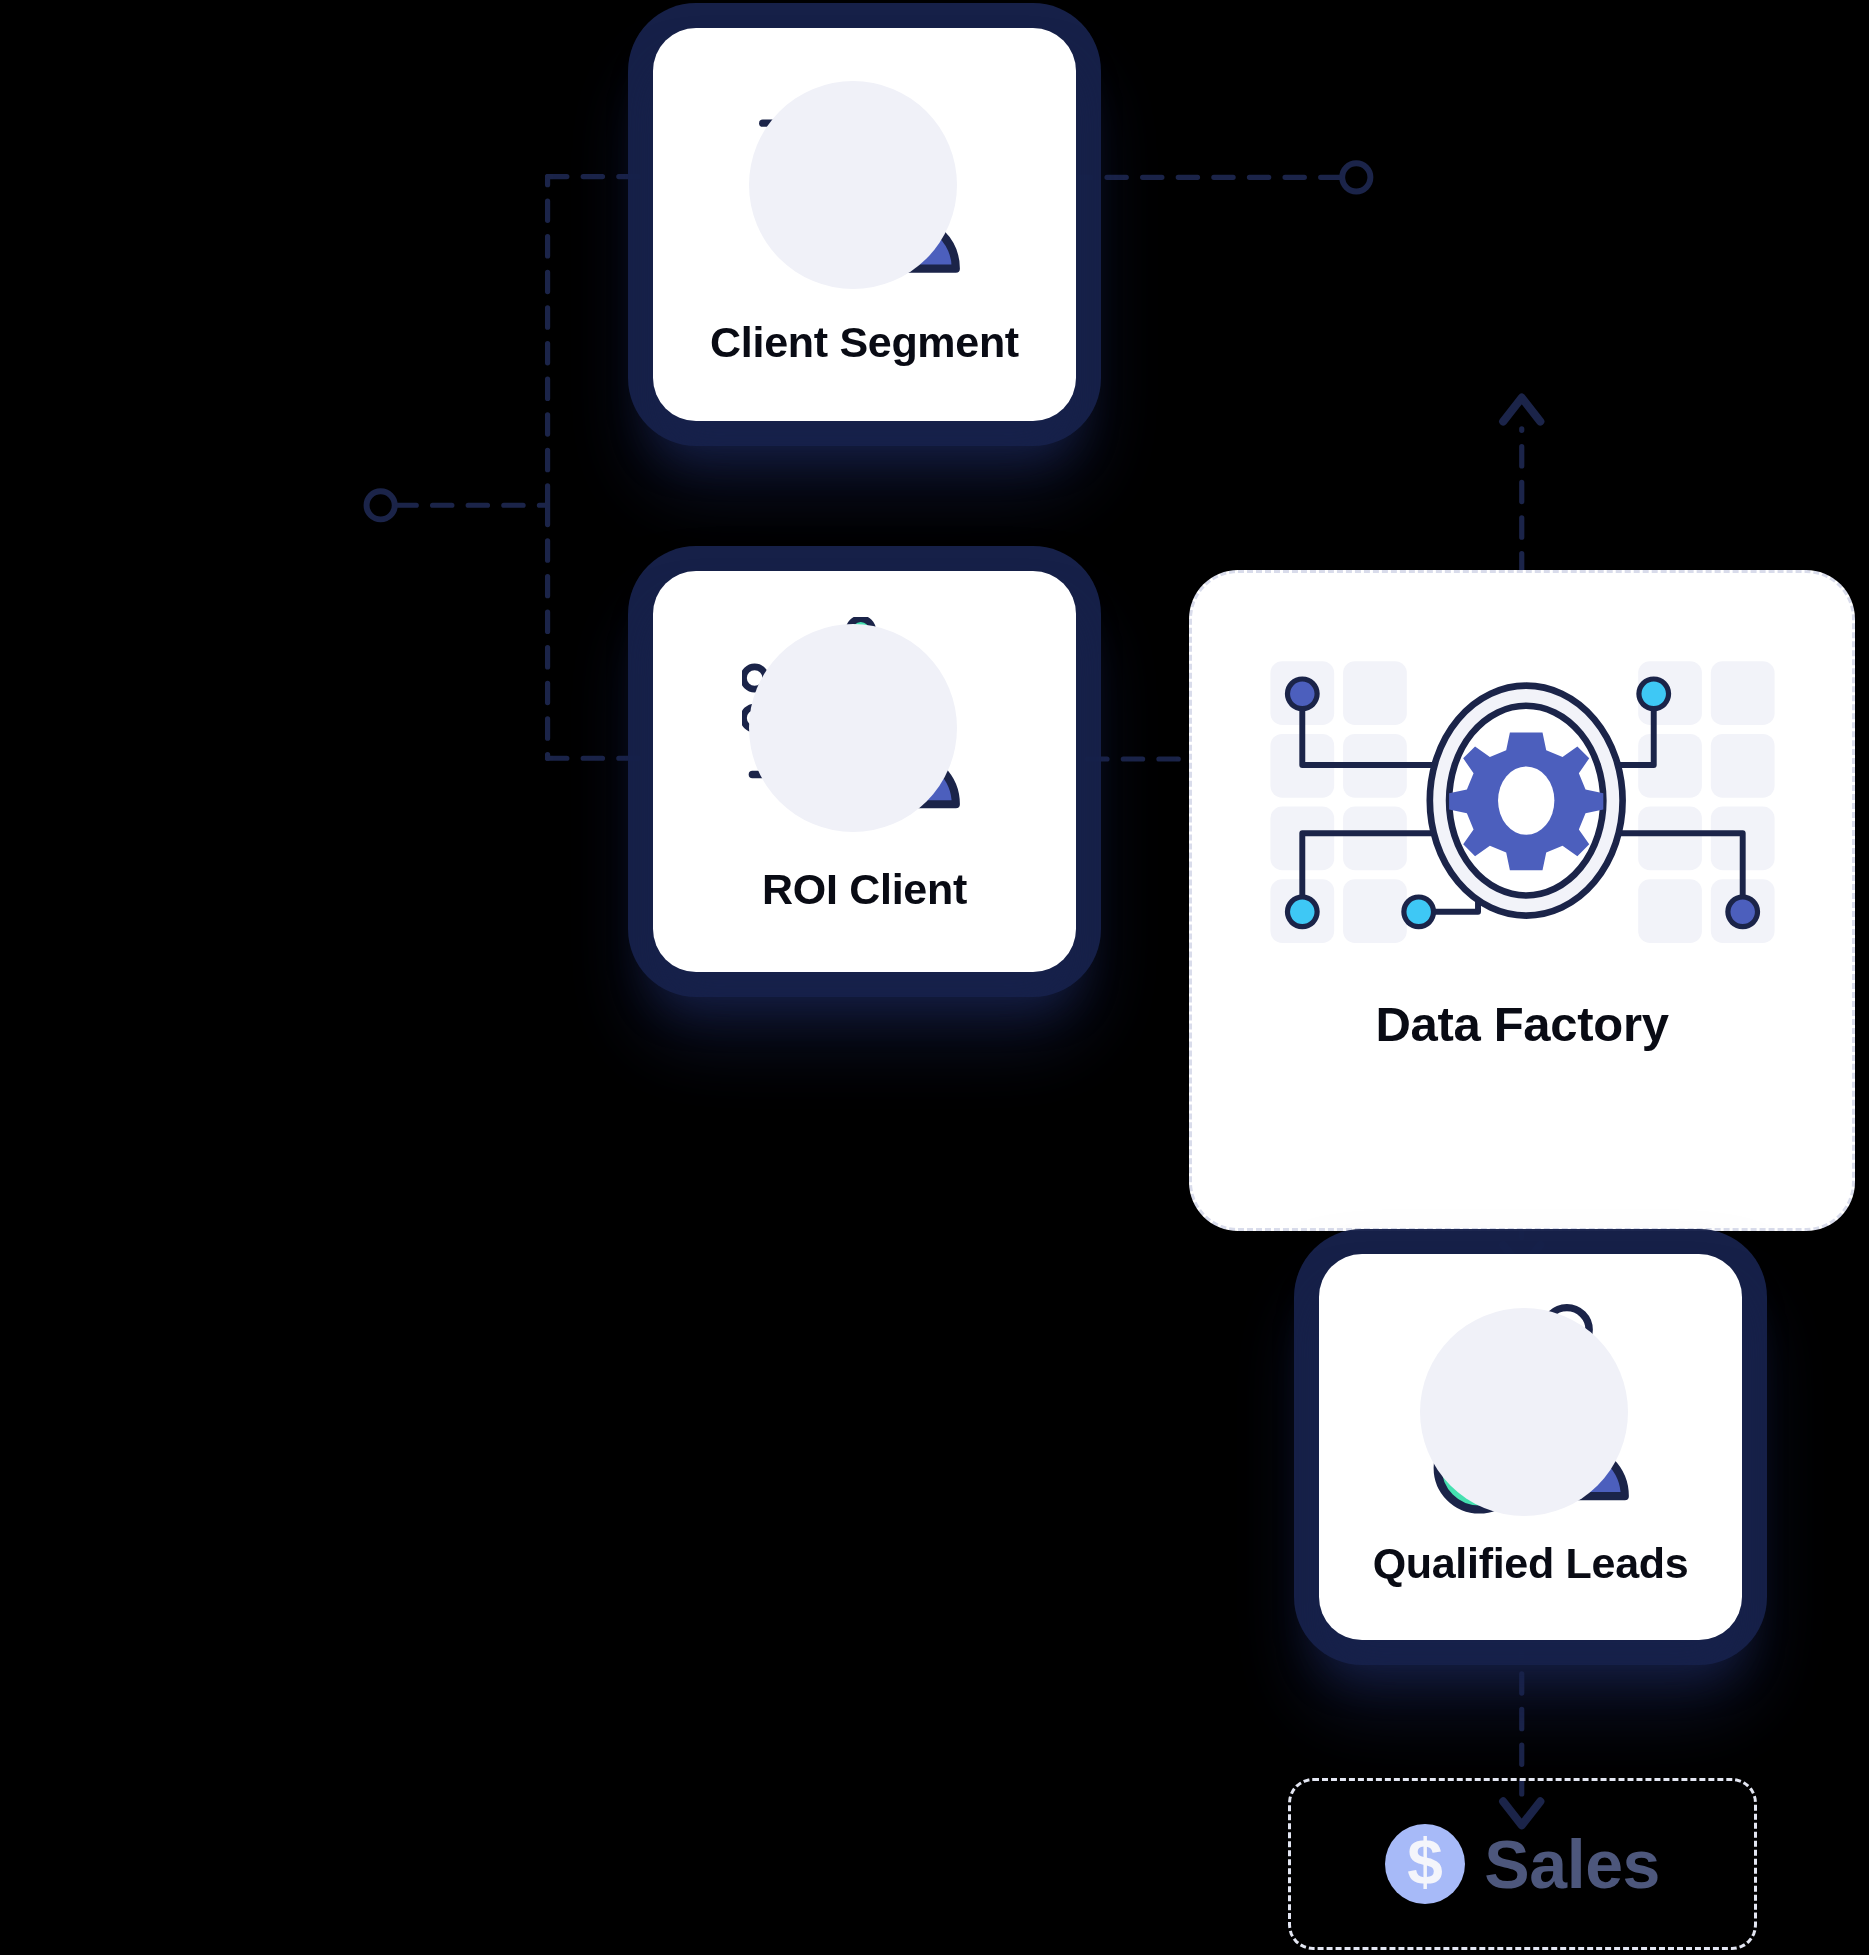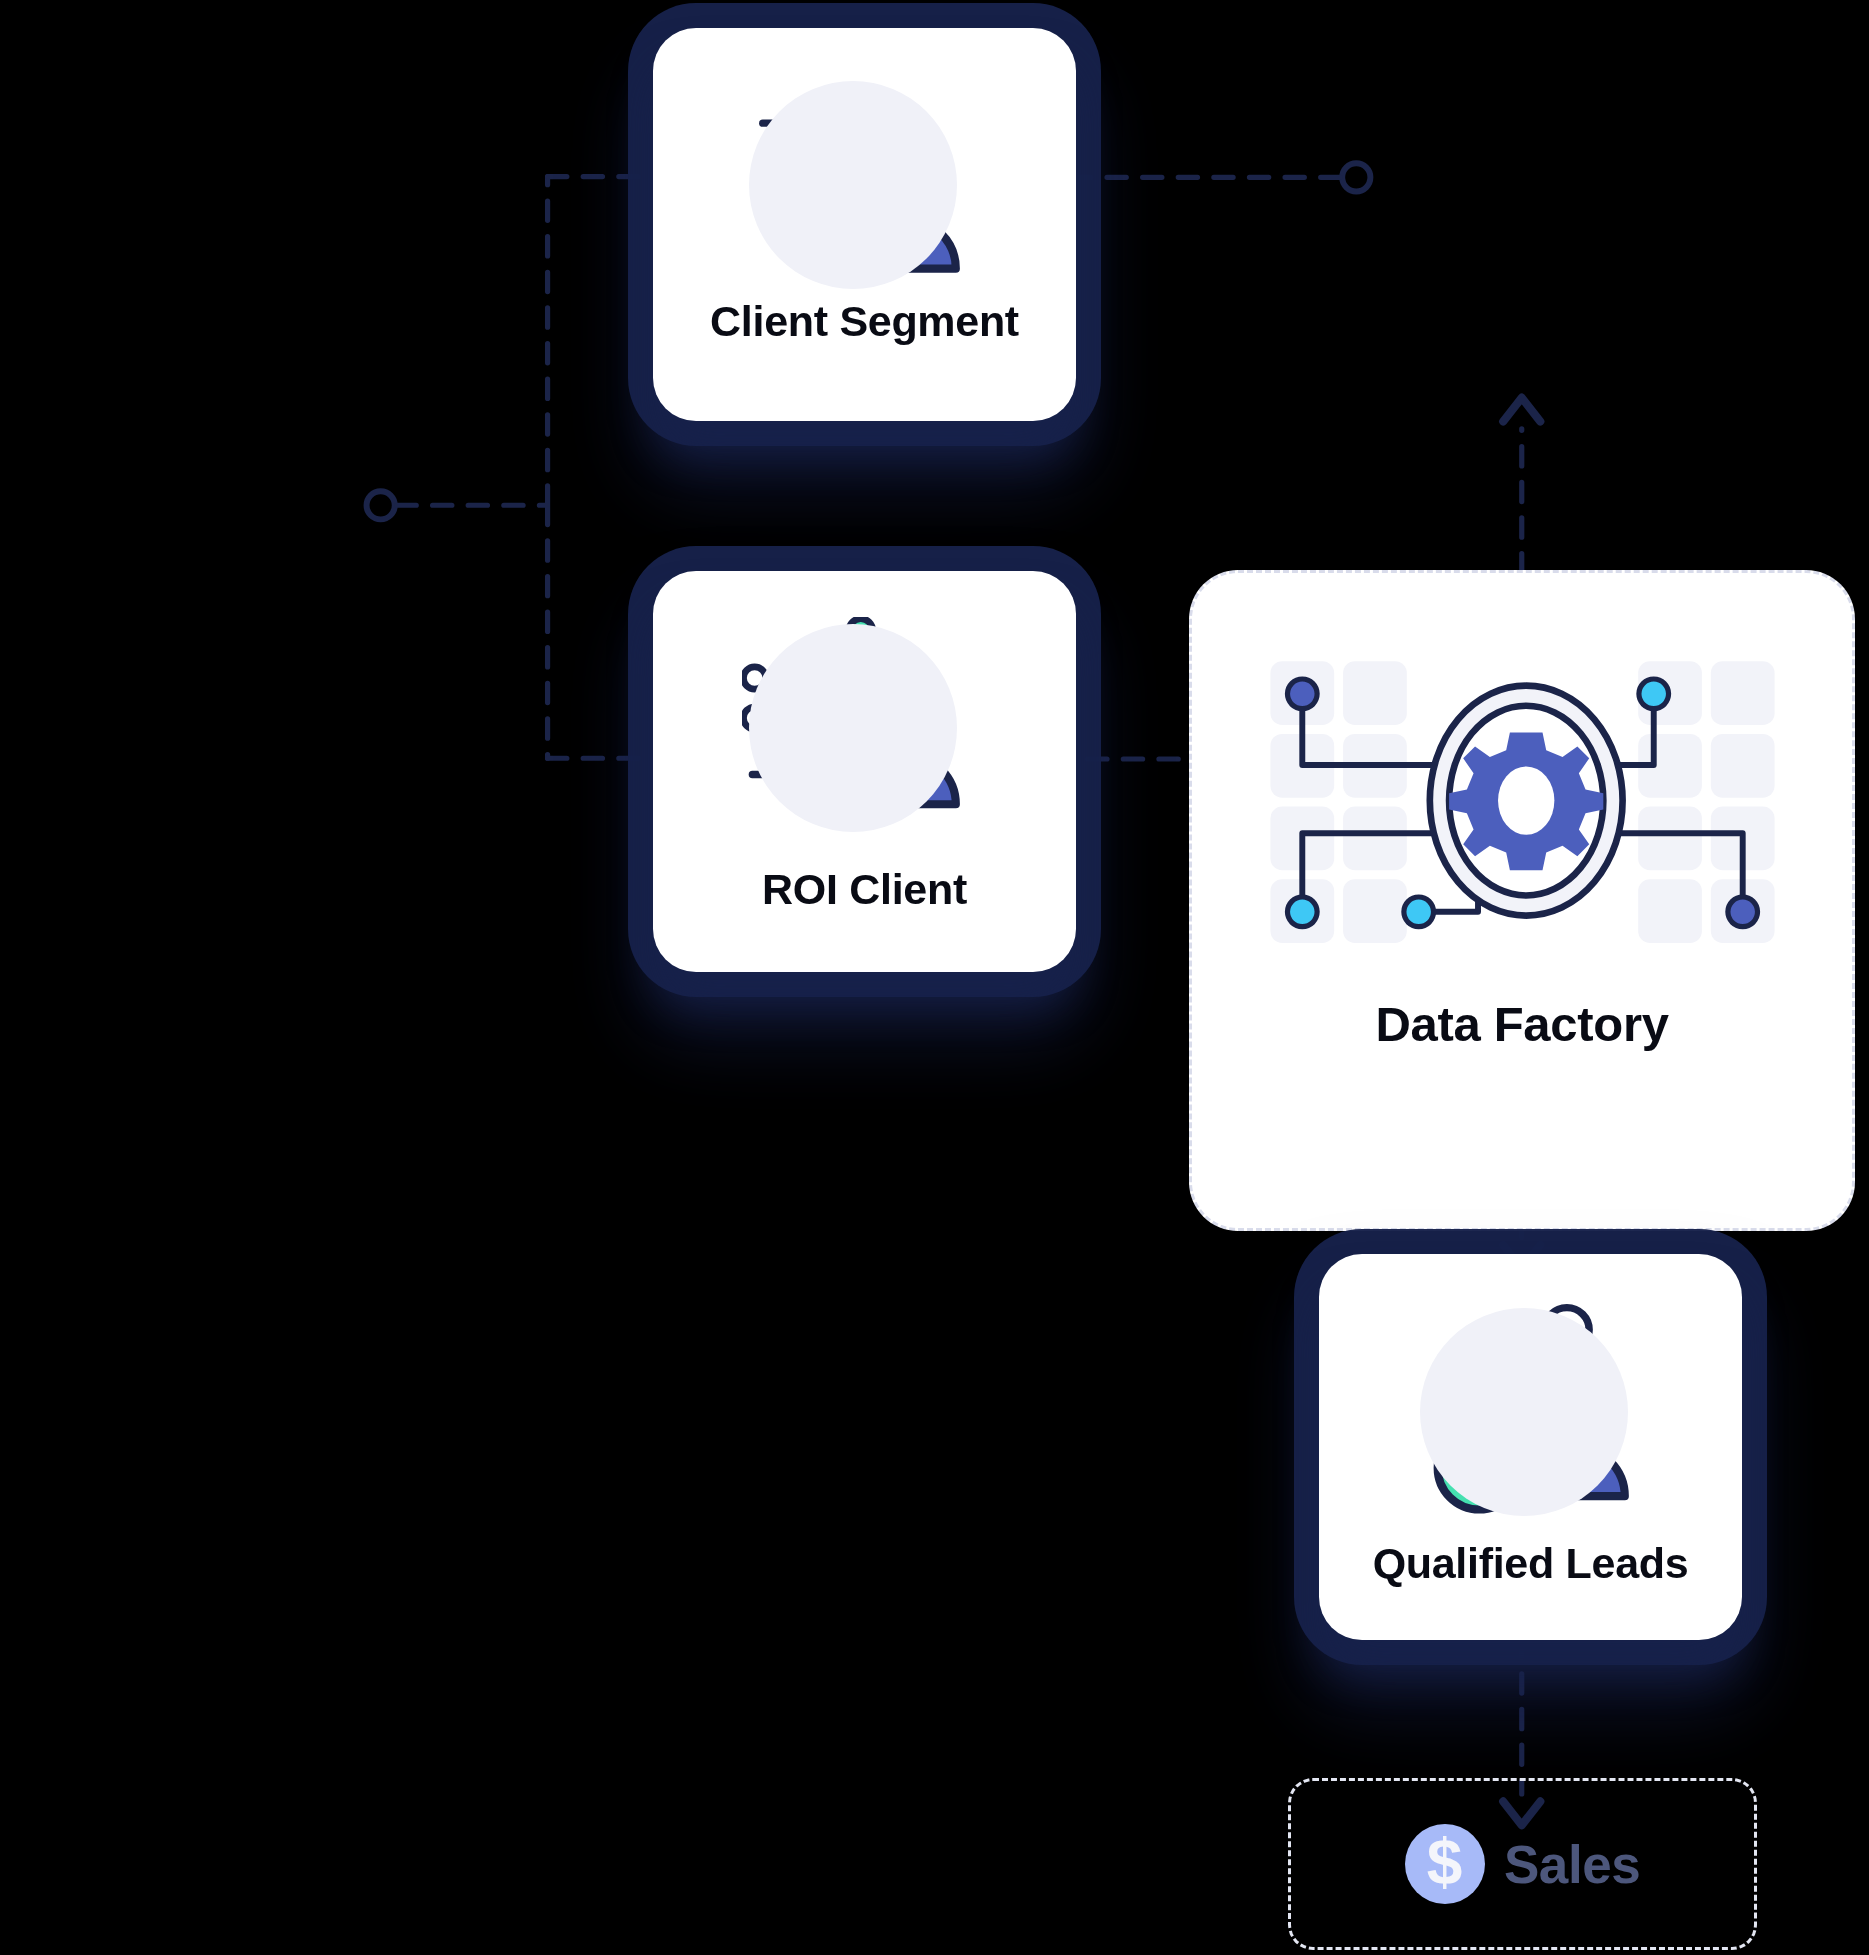--- a/index.html
+++ b/index.html
@@ -27,21 +27,21 @@
 
   
   #marketing-campaigns{left:6px;  top:347px;  width:475px; height:386px; border-radius:46px;}
   #marketing-campaigns .icon-wrap{width:223px;height:223px;margin-top:27px;}
   #marketing-campaigns .blob{width:197px;height:197px;}
   #marketing-campaigns .card-label{font-size:46px;margin-top:4.5px;}
 
   #client-segment{left:653px; top:28px;  width:423px; height:393px;}
   #client-segment .icon-wrap{width:245px;height:223px;margin-top:46px;}
   #client-segment .blob{width:208px;height:208px;}
-  #client-segment .card-label{font-size:43px;}
+  #client-segment .card-label{font-size:43px;margin-top:21px;}
 
   #audience-builder{left:1319px;top:28px;  width:423px; height:393px;}
   #audience-builder .icon-wrap{width:245px;height:223px;margin-top:46px;}
   #audience-builder .blob{width:208px;height:208px;}
   #audience-builder .card-label{font-size:43px;margin-top:21px;}
 
   #roi-monitor{left:653px; top:571px; width:423px; height:401px;}
   #roi-monitor .icon-wrap{width:245px;height:223px;margin-top:46px;}
   #roi-monitor .blob{width:208px;height:208px;}
   #roi-monitor .card-label{font-size:43px;margin-top:25px;}
@@ -55,21 +55,21 @@
   #qualified-leads .blob{width:208px;height:208px;}
   #qualified-leads .card-label{font-size:43px;margin-top:13.4px;}
 
   #sales-box{position:absolute;left:1288px;top:1778px;width:469px;height:172px;
              border:3.7px dashed #e3e6f2;border-radius:25px;
              display:flex;align-items:center;justify-content:center;gap:19.3px;box-sizing:border-box;}
   #sales-box .coin{width:80px;height:80px;border-radius:50%;background:#a7baf8;
                    display:flex;align-items:center;justify-content:center;}
   #sales-box .coin span{color:#f4f5fb;font-size:64px;font-weight:700;line-height:1;
                         margin-top:-4.5px;}
-  #sales-label{font-size:53px;font-weight:700;color:#4d577c;letter-spacing:-0.4px;}
+  #sales-label{font-size:68px;font-weight:700;color:#4d577c;letter-spacing:-0.4px;}
 </style>
 </head>
 <body>
 
 <div class="canvas">
 
   <svg class="wires" viewBox="0 0 2519 2635">
     <g fill="none" stroke="#1b2449" stroke-width="7" stroke-linecap="round" stroke-linejoin="round">
 
       <circle cx="513" cy="681" r="19" stroke-width="8" fill="none"></circle>

